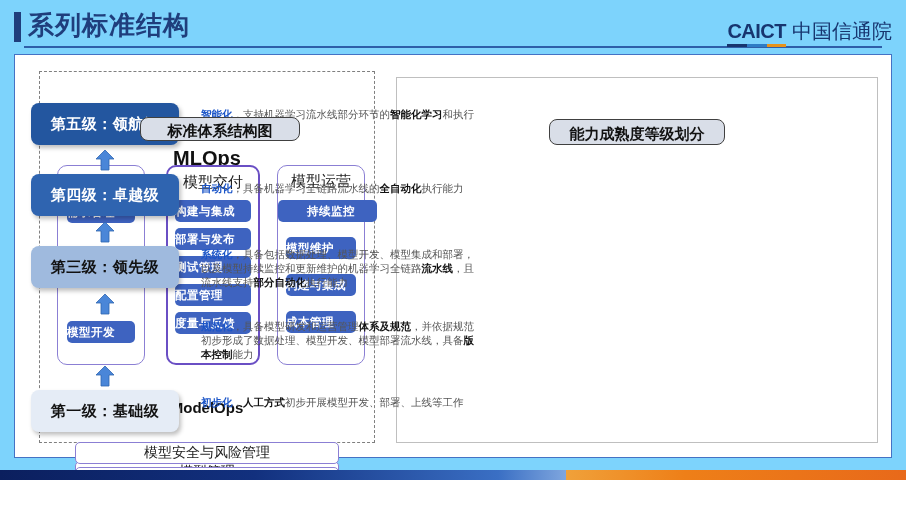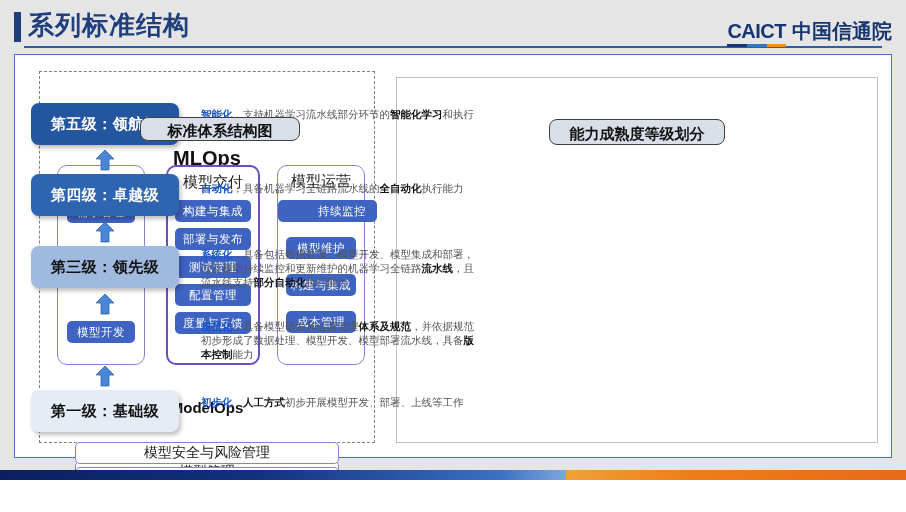--- a/index.html
+++ b/index.html
@@ -2,33 +2,33 @@
 <html lang="zh"><head>
 <meta charset="utf-8">
 <title>系列标准结构</title>
 <style>
   html,body{margin:0;padding:0;}
   body{
     width:906px;height:512px;overflow:hidden;background:#ffffff;
     font-family:"Liberation Sans","DejaVu Sans",sans-serif;
     -webkit-font-smoothing:antialiased;
   }
-  .slide{position:relative;width:906px;height:512px;background:#e5e5e5;}
+  .slide{position:relative;width:906px;height:512px;background:#7dd3fc;}
 
   
   .hdr{position:absolute;left:0;top:0;width:906px;height:50px;}
   .hdr-bar{position:absolute;left:14px;top:12px;width:7px;height:30px;background:#1F3E7C;}
   .hdr-title{position:absolute;left:28px;top:8px;font-size:26px;font-weight:bold;color:#1F3E7C;
              letter-spacing:1px;line-height:34px;white-space:nowrap;}
   .hdr-rule{position:absolute;left:24px;top:46px;width:858px;height:2px;background:#2E5EA8;}
   .logo{position:absolute;right:14px;top:18px;display:flex;align-items:baseline;white-space:nowrap;}
   .logo-en{font-size:20px;font-weight:bold;color:#17356F;letter-spacing:-0.5px;position:relative;}
   .logo-en .ul{position:absolute;left:0;right:0;bottom:-4px;height:3px;display:flex;}
   .logo-en .ul i{display:block;height:3px;}
-  .logo-cn{font-size:20px;font-weight:bold;color:#17356F;margin-left:6px;}
+  .logo-cn{font-size:20px;font-weight:normal;color:#17356F;margin-left:6px;}
 
   
   .frame{position:absolute;left:14px;top:54px;width:878px;height:404px;
          border:1px solid #4472C4;background:#fff;box-sizing:border-box;}
 
   
   .lpanel{position:absolute;left:24px;top:16px;width:336px;height:372px;
           border:1.5px dashed #7F7F7F;box-sizing:border-box;background:#fff;}
   .cap{position:absolute;background:#D9DEE8;border:1.5px solid #404040;border-radius:8px;
        font-weight:bold;color:#111;text-align:center;line-height:1;white-space:nowrap;}
@@ -40,21 +40,21 @@
   .mlops{position:absolute;left:24px;top:92px;width:336px;text-align:center;
          font-size:20px;font-weight:bold;color:#111;}
   .modelops{position:absolute;left:24px;top:344px;width:336px;text-align:center;
             font-size:15px;font-weight:bold;color:#111;}
 
   .col{position:absolute;border:1.5px solid #8B7FD4;border-radius:10px;background:#fff;
        box-sizing:border-box;}
   .col.emph{border:2px solid #6A4FC4;}
   .col-title{text-align:center;font-size:15px;color:#222;margin-top:6px;white-space:nowrap;}
   .chip{margin:6px auto 0;border-radius:5px;background:#3E63C0;color:#fff;
-        font-size:11.5px;font-weight:normal;text-align:center;line-height:22px;height:22px;
+        font-size:11.5px;font-weight:bold;line-height:22px;height:22px;
         letter-spacing:0.5px;}
 
   .mobar{position:absolute;left:60px;width:264px;height:22px;border:1.5px solid #8B7FD4;
          border-radius:5px;background:#fff;box-sizing:border-box;text-align:center;
          font-size:14px;color:#222;line-height:19px;}
 
   
   .rpanel{position:absolute;left:381px;top:22px;width:482px;height:366px;
           border:1px solid #BFBFBF;box-sizing:border-box;background:#fff;}
   .lvl{position:absolute;left:16px;width:148px;height:42px;border-radius:8px;

